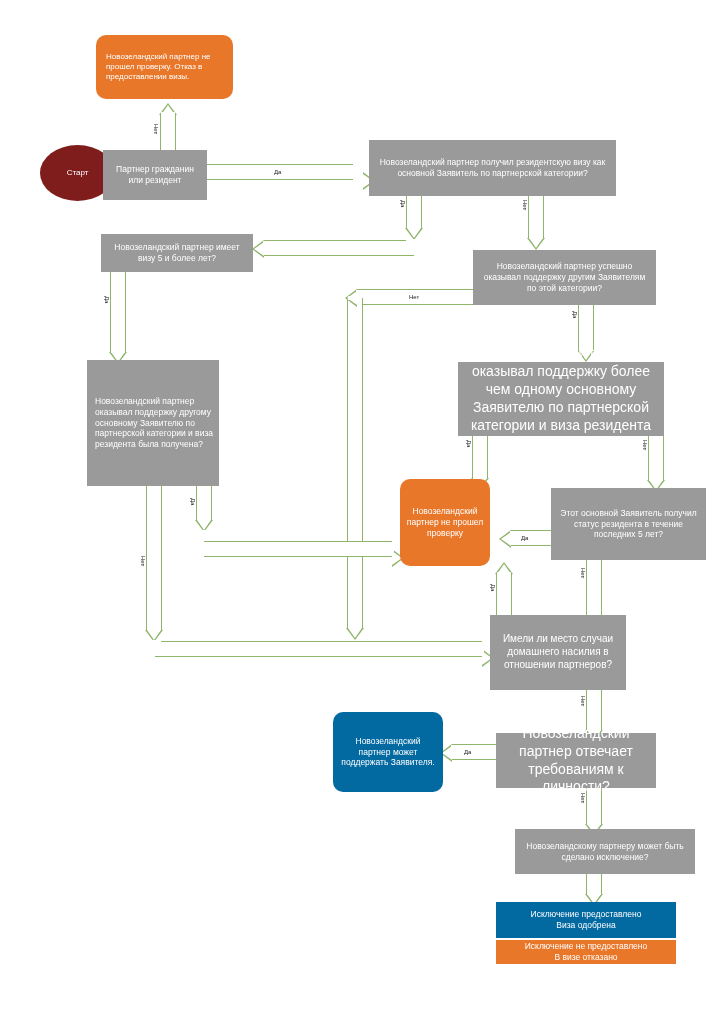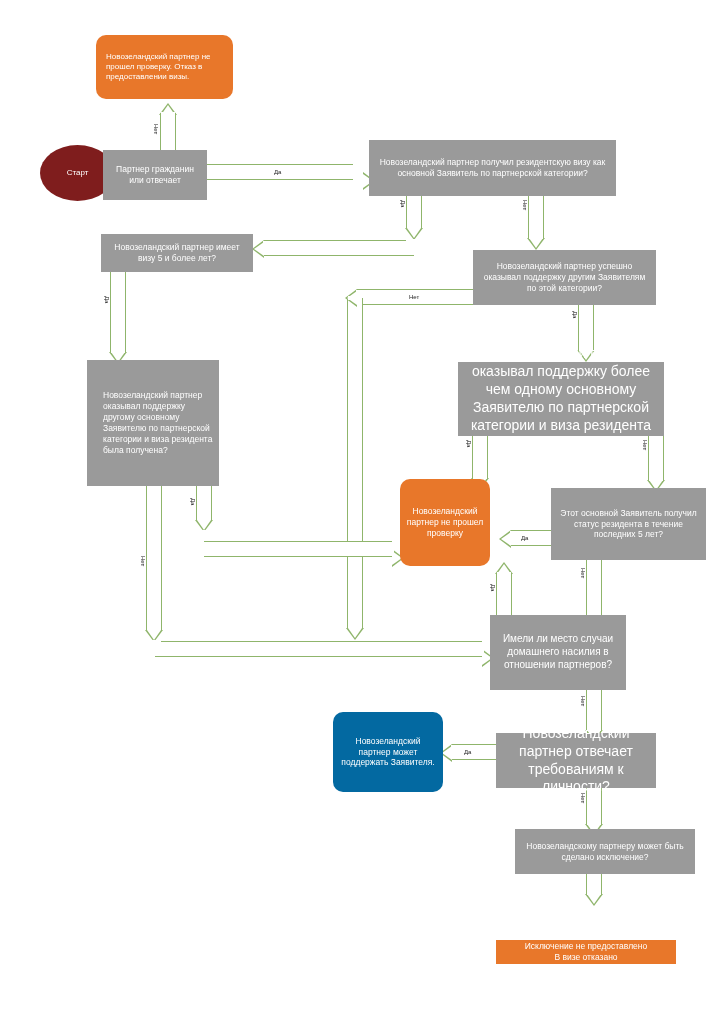--- a/index.html
+++ b/index.html
@@ -227,41 +227,43 @@
   <div class="elabel rot" style="left:586px;top:793px;">Нет</div>
 
   <div class="seg box" style="left:586px;top:874px;width:16px;height:20px;border-top:none;"></div>
   <div class="head down" style="left:585px;top:894px;"></div>
   <div class="plug" style="left:587px;top:890px;width:14px;height:5px;"></div>
 
   <div class="node orange round" style="left:96px;top:35px;width:137px;height:64px;font-size:8px;justify-content:flex-start;text-align:left;padding-left:10px;">Новозеландский партнер не прошел проверку. Отказ в предоставлении визы.</div>
 
   <div class="node ellipse" style="left:40px;top:145px;width:75px;height:56px;font-size:8px;">Старт</div>
 
-  <div class="node gray" style="left:103px;top:150px;width:104px;height:50px;font-size:8.5px;">Партнер гражданин или отвечает</div>
+  <div class="node gray" style="left:103px;top:150px;width:104px;height:50px;font-size:8.5px;">Партнер гражданин или резидент</div>
 
   <div class="node gray" style="left:369px;top:140px;width:247px;height:56px;font-size:8.5px;">Новозеландский партнер получил резидентскую визу как основной Заявитель по партнерской категории?</div>
 
   <div class="node gray" style="left:101px;top:234px;width:152px;height:38px;font-size:8.5px;">Новозеландский партнер имеет визу 5 и более лет?</div>
 
   <div class="node gray" style="left:473px;top:250px;width:183px;height:55px;font-size:8.5px;">Новозеландский партнер  успешно оказывал поддержку другим Заявителям по этой категории?</div>
 
-  <div class="node gray" style="left:87px;top:360px;width:132px;height:126px;font-size:8.5px;justify-content:flex-start;text-align:left;padding-left:16px;">Новозеландский партнер оказывал поддержку другому основному Заявителю по партнерской категории и виза резидента была получена?</div>
+  <div class="node gray" style="left:87px;top:360px;width:132px;height:126px;font-size:8.5px;justify-content:flex-start;text-align:left;padding-left:8px;">Новозеландский партнер оказывал поддержку другому основному Заявителю по партнерской категории и виза резидента была получена?</div>
 
   <div class="node gray" style="left:458px;top:362px;width:206px;height:74px;font-size:14px;">Новозеландский партнер оказывал поддержку более чем одному основному Заявителю по партнерской категории и виза резидента была получена?</div>
 
   <div class="node orange round" style="left:400px;top:479px;width:90px;height:87px;font-size:8.5px;">Новозеландский партнер не прошел проверку</div>
 
   <div class="node gray" style="left:551px;top:488px;width:155px;height:72px;font-size:8.5px;">Этот основной Заявитель получил статус  резидента в течение последних 5 лет?</div>
 
   <div class="node gray" style="left:490px;top:615px;width:136px;height:75px;font-size:10px;">Имели ли место случаи домашнего насилия в отношении партнеров?</div>
 
   <div class="node green round" style="left:333px;top:712px;width:110px;height:80px;font-size:8.5px;">Новозеландский партнер может поддержать Заявителя.</div>
 
   <div class="node gray" style="left:496px;top:733px;width:160px;height:55px;font-size:14px;">Новозеландский партнер отвечает требованиям к личности?</div>
 
   <div class="node gray" style="left:496px;top:829px;width:180px;height:45px;font-size:8.5px;margin-left:19px;">Новозеландскому партнеру может быть сделано исключение?</div>
 
+  <div class="node green" style="left:496px;top:902px;width:180px;height:36px;font-size:8.5px;">Исключение предоставлено
+Виза одобрена</div>
 
   <div class="node orange" style="left:496px;top:940px;width:180px;height:24px;font-size:8.5px;">Исключение не предоставлено
 В визе отказано</div>
 
 </div>
 
 </body></html>

